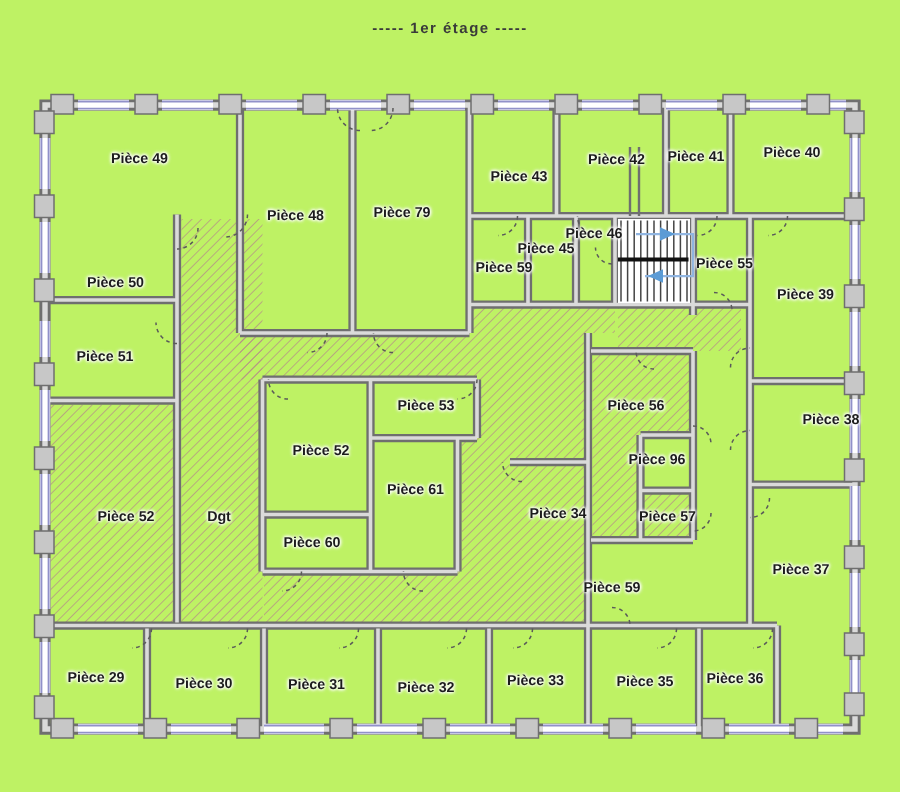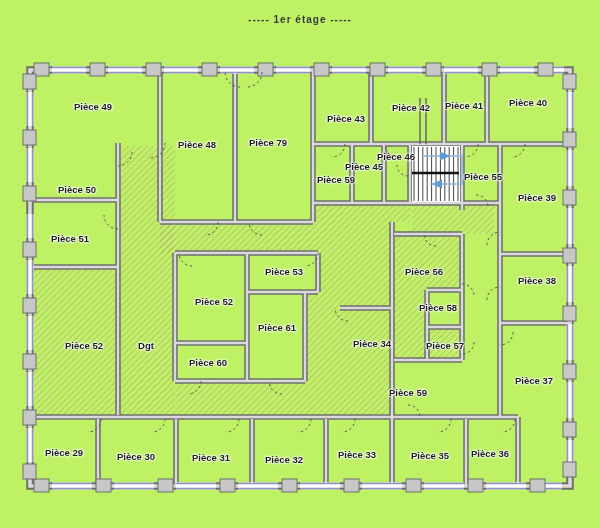--- a/index.html
+++ b/index.html
@@ -243,23 +243,23 @@
         <div class="room-label" style="left: 528px; top: 102px; color: rgb(28, 28, 28);">Pièce 40</div>
         <div class="room-label" style="left: 77px; top: 177px; color: rgb(28, 28, 28); margin-top: 12px;">Pièce 50</div>
         <div class="room-label" style="left: 336px; top: 179px; color: rgb(28, 28, 28);">Pièce 59</div>
         <div class="room-label" style="left: 364px; top: 166px; color: rgb(28, 28, 28);">Pièce 45</div>
         <div class="room-label" style="left: 396px; top: 156px; color: rgb(28, 28, 28);">Pièce 46</div>
         <div class="room-label" style="left: 483px; top: 176px; color: rgb(28, 28, 28);">Pièce 55</div>
         <div class="room-label" style="left: 537px; top: 197px; color: rgb(28, 28, 28);">Pièce 39</div>
         <div class="room-label" style="left: 70px; top: 238px; color: rgb(28, 28, 28);">Pièce 51</div>
         <div class="room-label" style="left: 284px; top: 271px; color: rgb(28, 28, 28);">Pièce 53</div>
         <div class="room-label" style="left: 424px; top: 271px; color: rgb(28, 28, 28);">Pièce 56</div>
-        <div class="room-label" style="left: 537px; top: 280px; color: rgb(28, 28, 28);">Pièce 38</div>
+        <div class="room-label" style="left: 537px; top: 280px; color: rgb(28, 28, 28); padding-left: 34px;">Pièce 38</div>
         <div class="room-label" style="left: 214px; top: 301px; color: rgb(28, 28, 28);">Pièce 52</div>
-        <div class="room-label" style="left: 438px; top: 307px; color: rgb(28, 28, 28);">Pièce 58</div>
+        <div class="room-label" style="left: 438px; top: 307px; color: rgb(28, 28, 28);">Pièce 96</div>
         <div class="room-label" style="left: 277px; top: 327px; color: rgb(28, 28, 28);">Pièce 61</div>
         <div class="room-label" style="left: 350px; top: 343px; color: rgb(28, 28, 28); padding-left: 44px;">Pièce 34</div>
         <div class="room-label" style="left: 84px; top: 345px; color: rgb(28, 28, 28);">Pièce 52</div>
         <div class="room-label" style="left: 146px; top: 345px; color: rgb(28, 28, 28);">Dgt</div>
         <div class="room-label" style="left: 445px; top: 345px; color: rgb(28, 28, 28);">Pièce 57</div>
         <div class="room-label" style="left: 208px; top: 362px; color: rgb(28, 28, 28);">Pièce 60</div>
         <div class="room-label" style="left: 534px; top: 380px; color: rgb(28, 28, 28);">Pièce 37</div>
         <div class="room-label" style="left: 408px; top: 392px; color: rgb(28, 28, 28);">Pièce 59</div>
         <div class="room-label" style="left: 64px; top: 452px; color: rgb(28, 28, 28);">Pièce 29</div>
         <div class="room-label" style="left: 136px; top: 456px; color: rgb(28, 28, 28);">Pièce 30</div>

